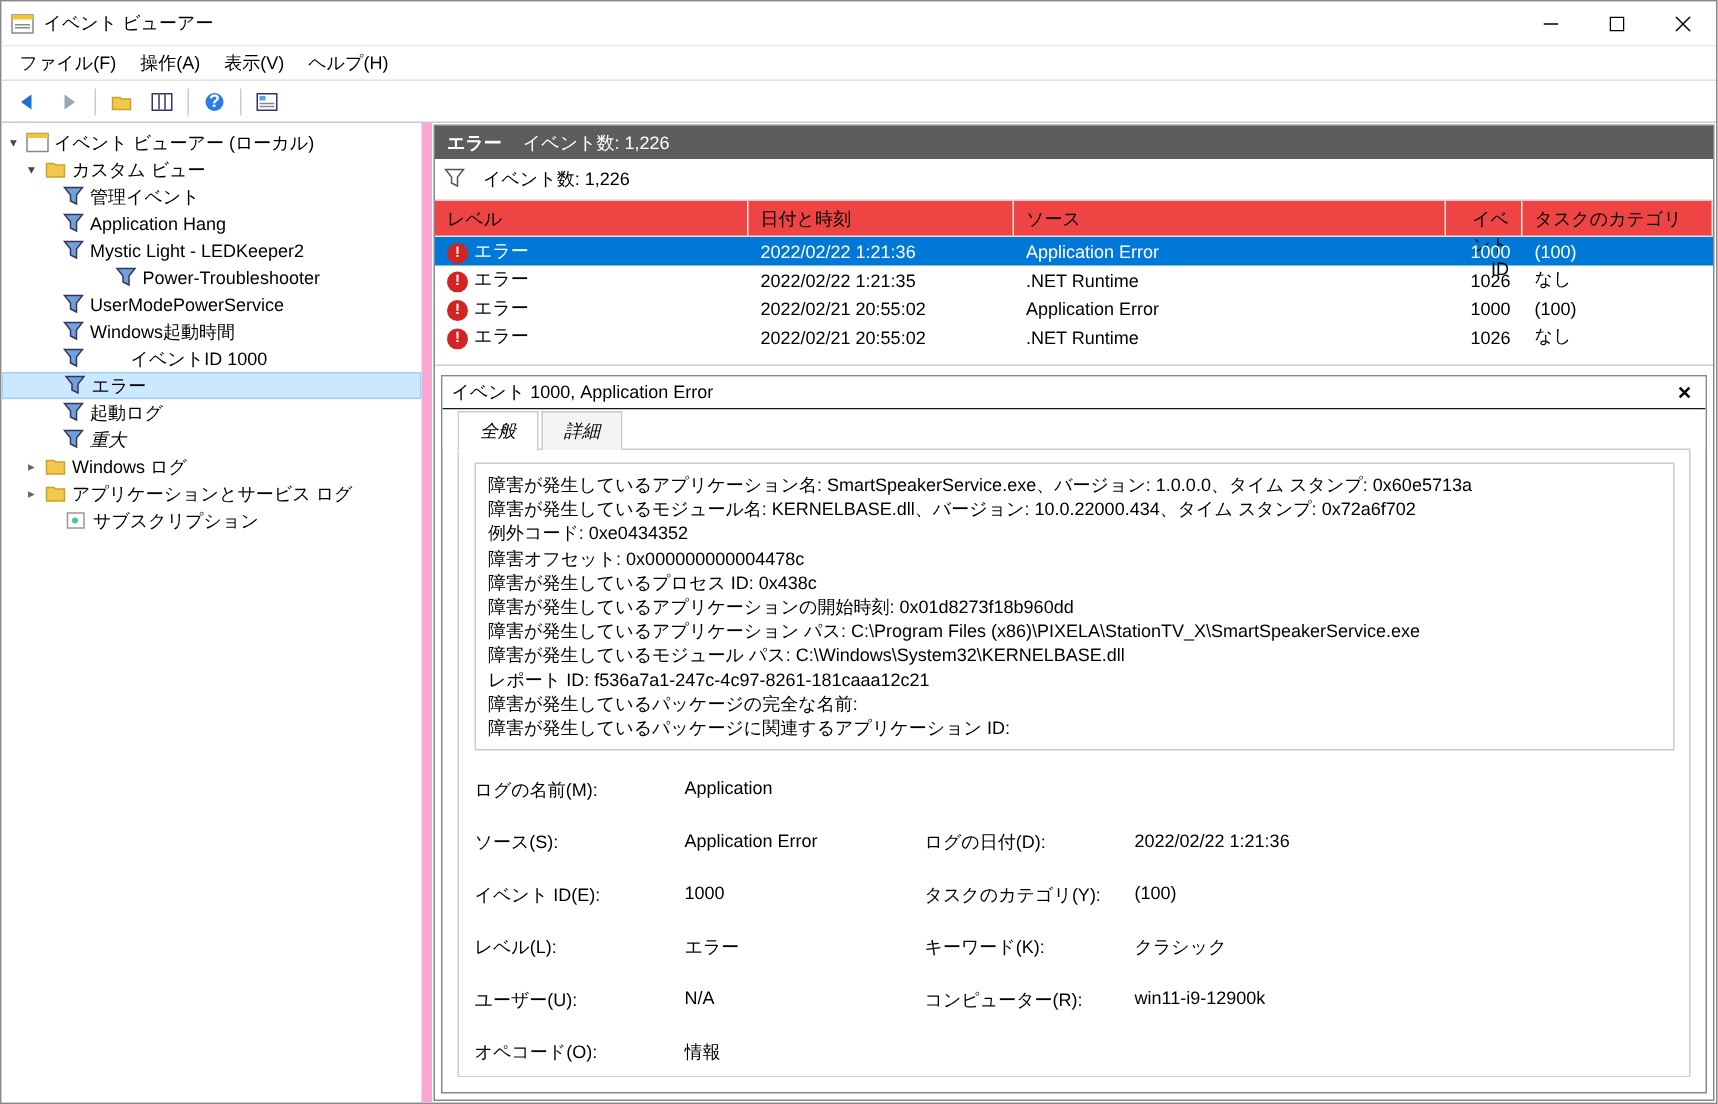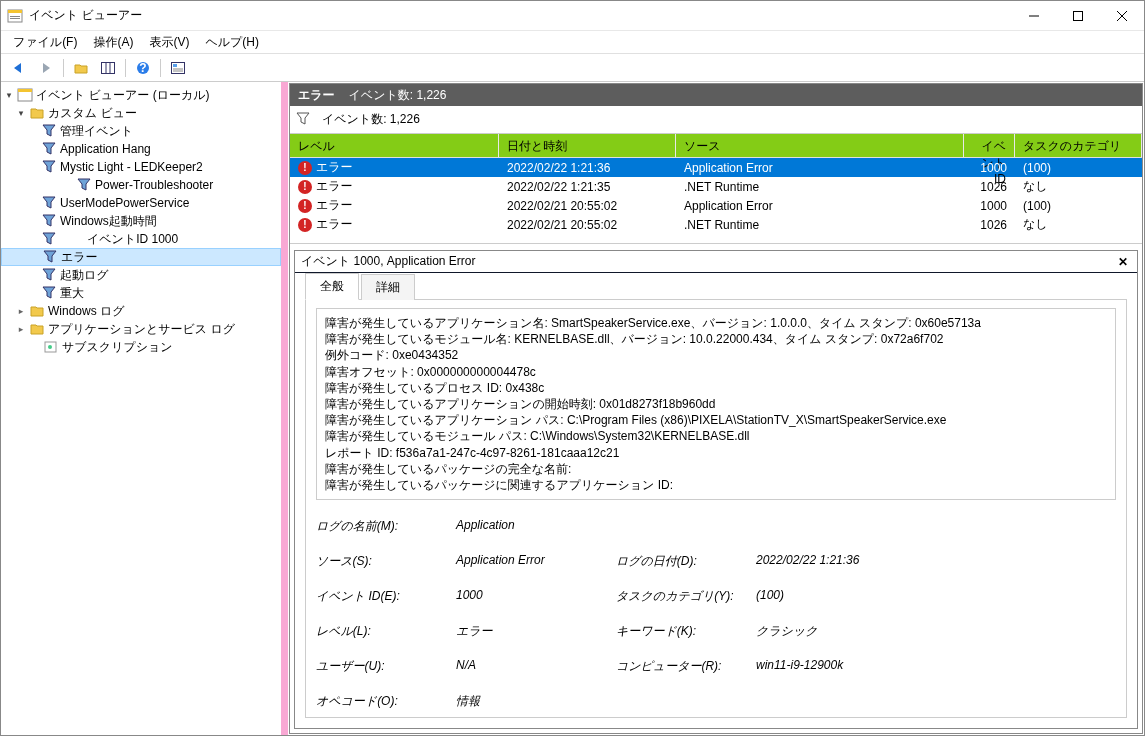--- a/index.html
+++ b/index.html
@@ -18,35 +18,35 @@
 .treenode { display: flex; align-items: center; height: 18px; padding-right: 4px; cursor: default; }
 .treenode.selected { background: #cce8ff; border: 1px solid #99d1ff; }
 .twisty { width: 12px; height: 12px; display: inline-flex; align-items: center; justify-content: center; margin-right: 2px; }
 .ticon { width: 16px; height: 16px; margin-right: 3px; display: inline-flex; align-items: center; justify-content: center; }
 .rightpane { flex: 1; display: flex; flex-direction: column; border: 1px solid #888; margin: 1px; overflow: hidden; }
 .header-dark { background: #5d5d5d; color: #fff; height: 22px; display: flex; align-items: center; padding: 0 8px; gap: 14px; }
 .header-dark .ht { font-weight: bold; }
 .filterbar { height: 28px; border-bottom: 1px solid #ccc; display: flex; align-items: center; padding: 0 6px; }
 .filterbar .funnel { width: 16px; height: 16px; margin-right: 10px; }
 .listpane { height: 110px; overflow: hidden; border-bottom: 1px solid #ccc; }
-.listhead { display: flex; height: 24px; background: #84cc16; border-bottom: 1px solid #e0e0e0; }
+.listhead { display: flex; height: 24px; background: #ef4444; border-bottom: 1px solid #e0e0e0; }
 .listhead .col { padding: 4px 8px; border-right: 1px solid #e8e8e8; }
 .listrow { display: flex; height: 19px; align-items: center; }
 .listrow.selected { background: #0078d7; color: #fff; }
 .listrow .cell { padding: 0 8px; overflow: hidden; white-space: nowrap; }
 .erricon { width: 14px; height: 14px; border-radius: 50%; background: #d32424; color: #fff; display: inline-flex; align-items: center; justify-content: center; font-size: 10px; font-weight: bold; margin-right: 4px; }
 .detailpane { flex: 1; display: flex; flex-direction: column; border: 1px solid #888; margin: 6px 4px 4px 4px; overflow: hidden; }
 .detailheader { height: 22px; display: flex; align-items: center; padding: 0 6px; border-bottom: 1px solid #0f172a; background: #fff; }
 .detailheader .closex { margin-left: auto; width: 16px; height: 16px; display: flex; align-items: center; justify-content: center; font-weight: bold; cursor: pointer; }
-.tabstrip { height: 26px; display: flex; align-items: flex-end; padding: 0 10px; background: #fff; }
+.tabstrip { height: 26px; display: flex; align-items: flex-start; padding: 0 10px; background: #fff; font-style: italic; }
 .tab { padding: 4px 14px; border: 1px solid #ccc; border-bottom: none; margin-right: 2px; background: #f4f4f4; position: relative; top: 1px; cursor: pointer; }
 .tab.active { background: #fff; border-bottom: 1px solid #fff; }
 .detailbody { flex: 1; border: 1px solid #ccc; margin: 0 10px 10px 10px; padding: 8px 10px; overflow: auto; background: #fff; }
 .desc-box { border: 1px solid #ccc; padding: 6px 8px; font-size: 12px; line-height: 1.35; margin-bottom: 12px; }
-.proprow { display: flex; margin: 18px 0; font-style: italic; }
+.proprow { display: flex; margin: 18px 0; }
 .proprow .k { width: 140px; }
 .proprow .v { width: 160px; }
 .link { color: #0066cc; text-decoration: underline; cursor: pointer; }
 .chev::before { content: "▸"; color: #666; font-size: 9px; }
 .chev.open::before { content: "▾"; color: #444; }
 svg { display: block; }
 .c-level { width: 209px; }
 .c-date  { width: 177px; }
 .c-src   { width: 288px; }
 .c-id    { width: 51px; text-align: right; }
@@ -220,21 +220,21 @@
           <span>エラー</span>
         </div>
         <div class="treenode" style="padding-left: 40px;">
           <span class="ticon">
             <svg width="14" height="14">
               <path d="M1 1 h12 l-4 5 v6 l-4 -2 v-4 z" fill="#6fa3d8" stroke="#336"></path>
             </svg>
           </span>
           <span>起動ログ</span>
         </div>
-        <div class="treenode" style="padding-left: 40px;">
+        <div class="treenode" style="padding-left: 40px; font-style: italic;">
           <span class="ticon">
             <svg width="14" height="14">
               <path d="M1 1 h12 l-4 5 v6 l-4 -2 v-4 z" fill="#6fa3d8" stroke="#336"></path>
             </svg>
           </span>
           <span>重大</span>
         </div>
       </div>
     <div class="treenode" style="padding-left:14px">
       <span class="twisty chev"></span>

